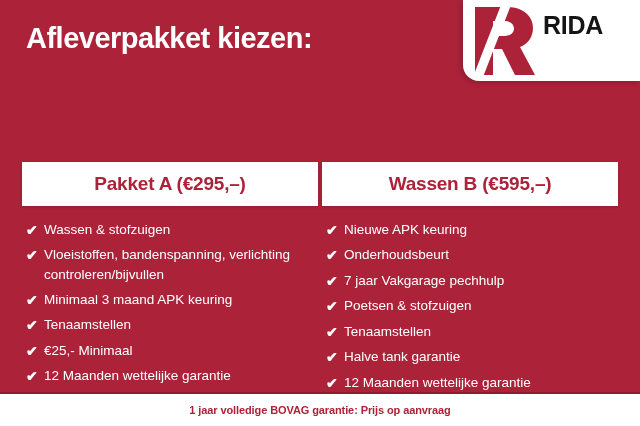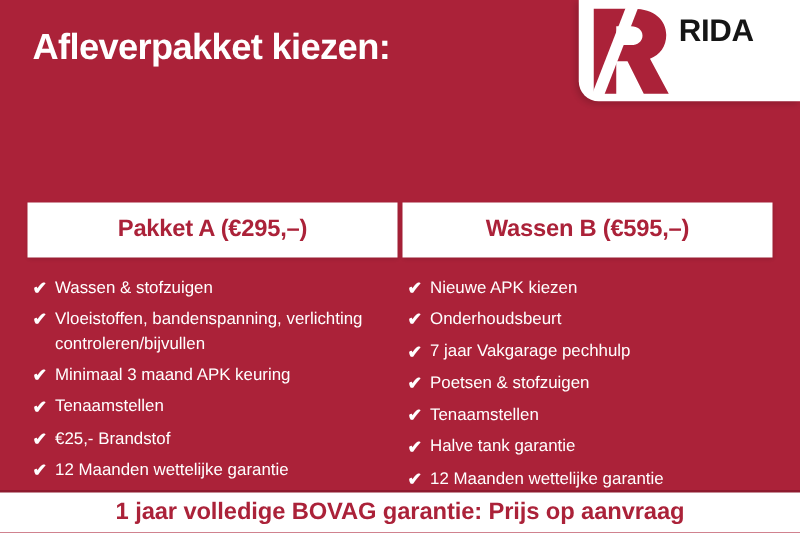--- a/index.html
+++ b/index.html
@@ -158,21 +158,21 @@
     width: 640px;
     height: 32px;
     background: #ffffff;
     border-top: 2px solid #8e1b2f;
     display: flex;
     align-items: center;
     justify-content: center;
   }
 
   #footer-text {
-    font-size: 19px;
+    font-size: 11px;
     font-weight: bold;
     color: #ab2239;
     letter-spacing: -0.1px;
     white-space: nowrap;
   }
 </style>
 </head>
 <body>
 
 <div id="promo-card">
@@ -209,37 +209,37 @@
           <li class="feature-item">
             <span class="check-icon">✔</span>
             <span class="feature-text">Minimaal 3 maand APK keuring</span>
           </li>
           <li class="feature-item">
             <span class="check-icon">✔</span>
             <span class="feature-text">Tenaamstellen</span>
           </li>
           <li class="feature-item">
             <span class="check-icon">✔</span>
-            <span class="feature-text">€25,- Brandstof</span>
+            <span class="feature-text">€25,- Minimaal</span>
           </li>
           <li class="feature-item">
             <span class="check-icon">✔</span>
             <span class="feature-text">12 Maanden wettelijke garantie</span>
           </li>
         </ul>
     </div>
 
     <div class="package-column" id="package-column-b">
       <div class="package-header">
         <span class="package-title">Wassen B (€595,–)</span>
       </div>
       <ul class="feature-list" id="feature-list-b">
           <li class="feature-item">
             <span class="check-icon">✔</span>
-            <span class="feature-text">Nieuwe APK kiezen</span>
+            <span class="feature-text">Nieuwe APK keuring</span>
           </li>
           <li class="feature-item">
             <span class="check-icon">✔</span>
             <span class="feature-text">Onderhoudsbeurt</span>
           </li>
           <li class="feature-item">
             <span class="check-icon">✔</span>
             <span class="feature-text">7 jaar Vakgarage pechhulp</span>
           </li>
           <li class="feature-item">

